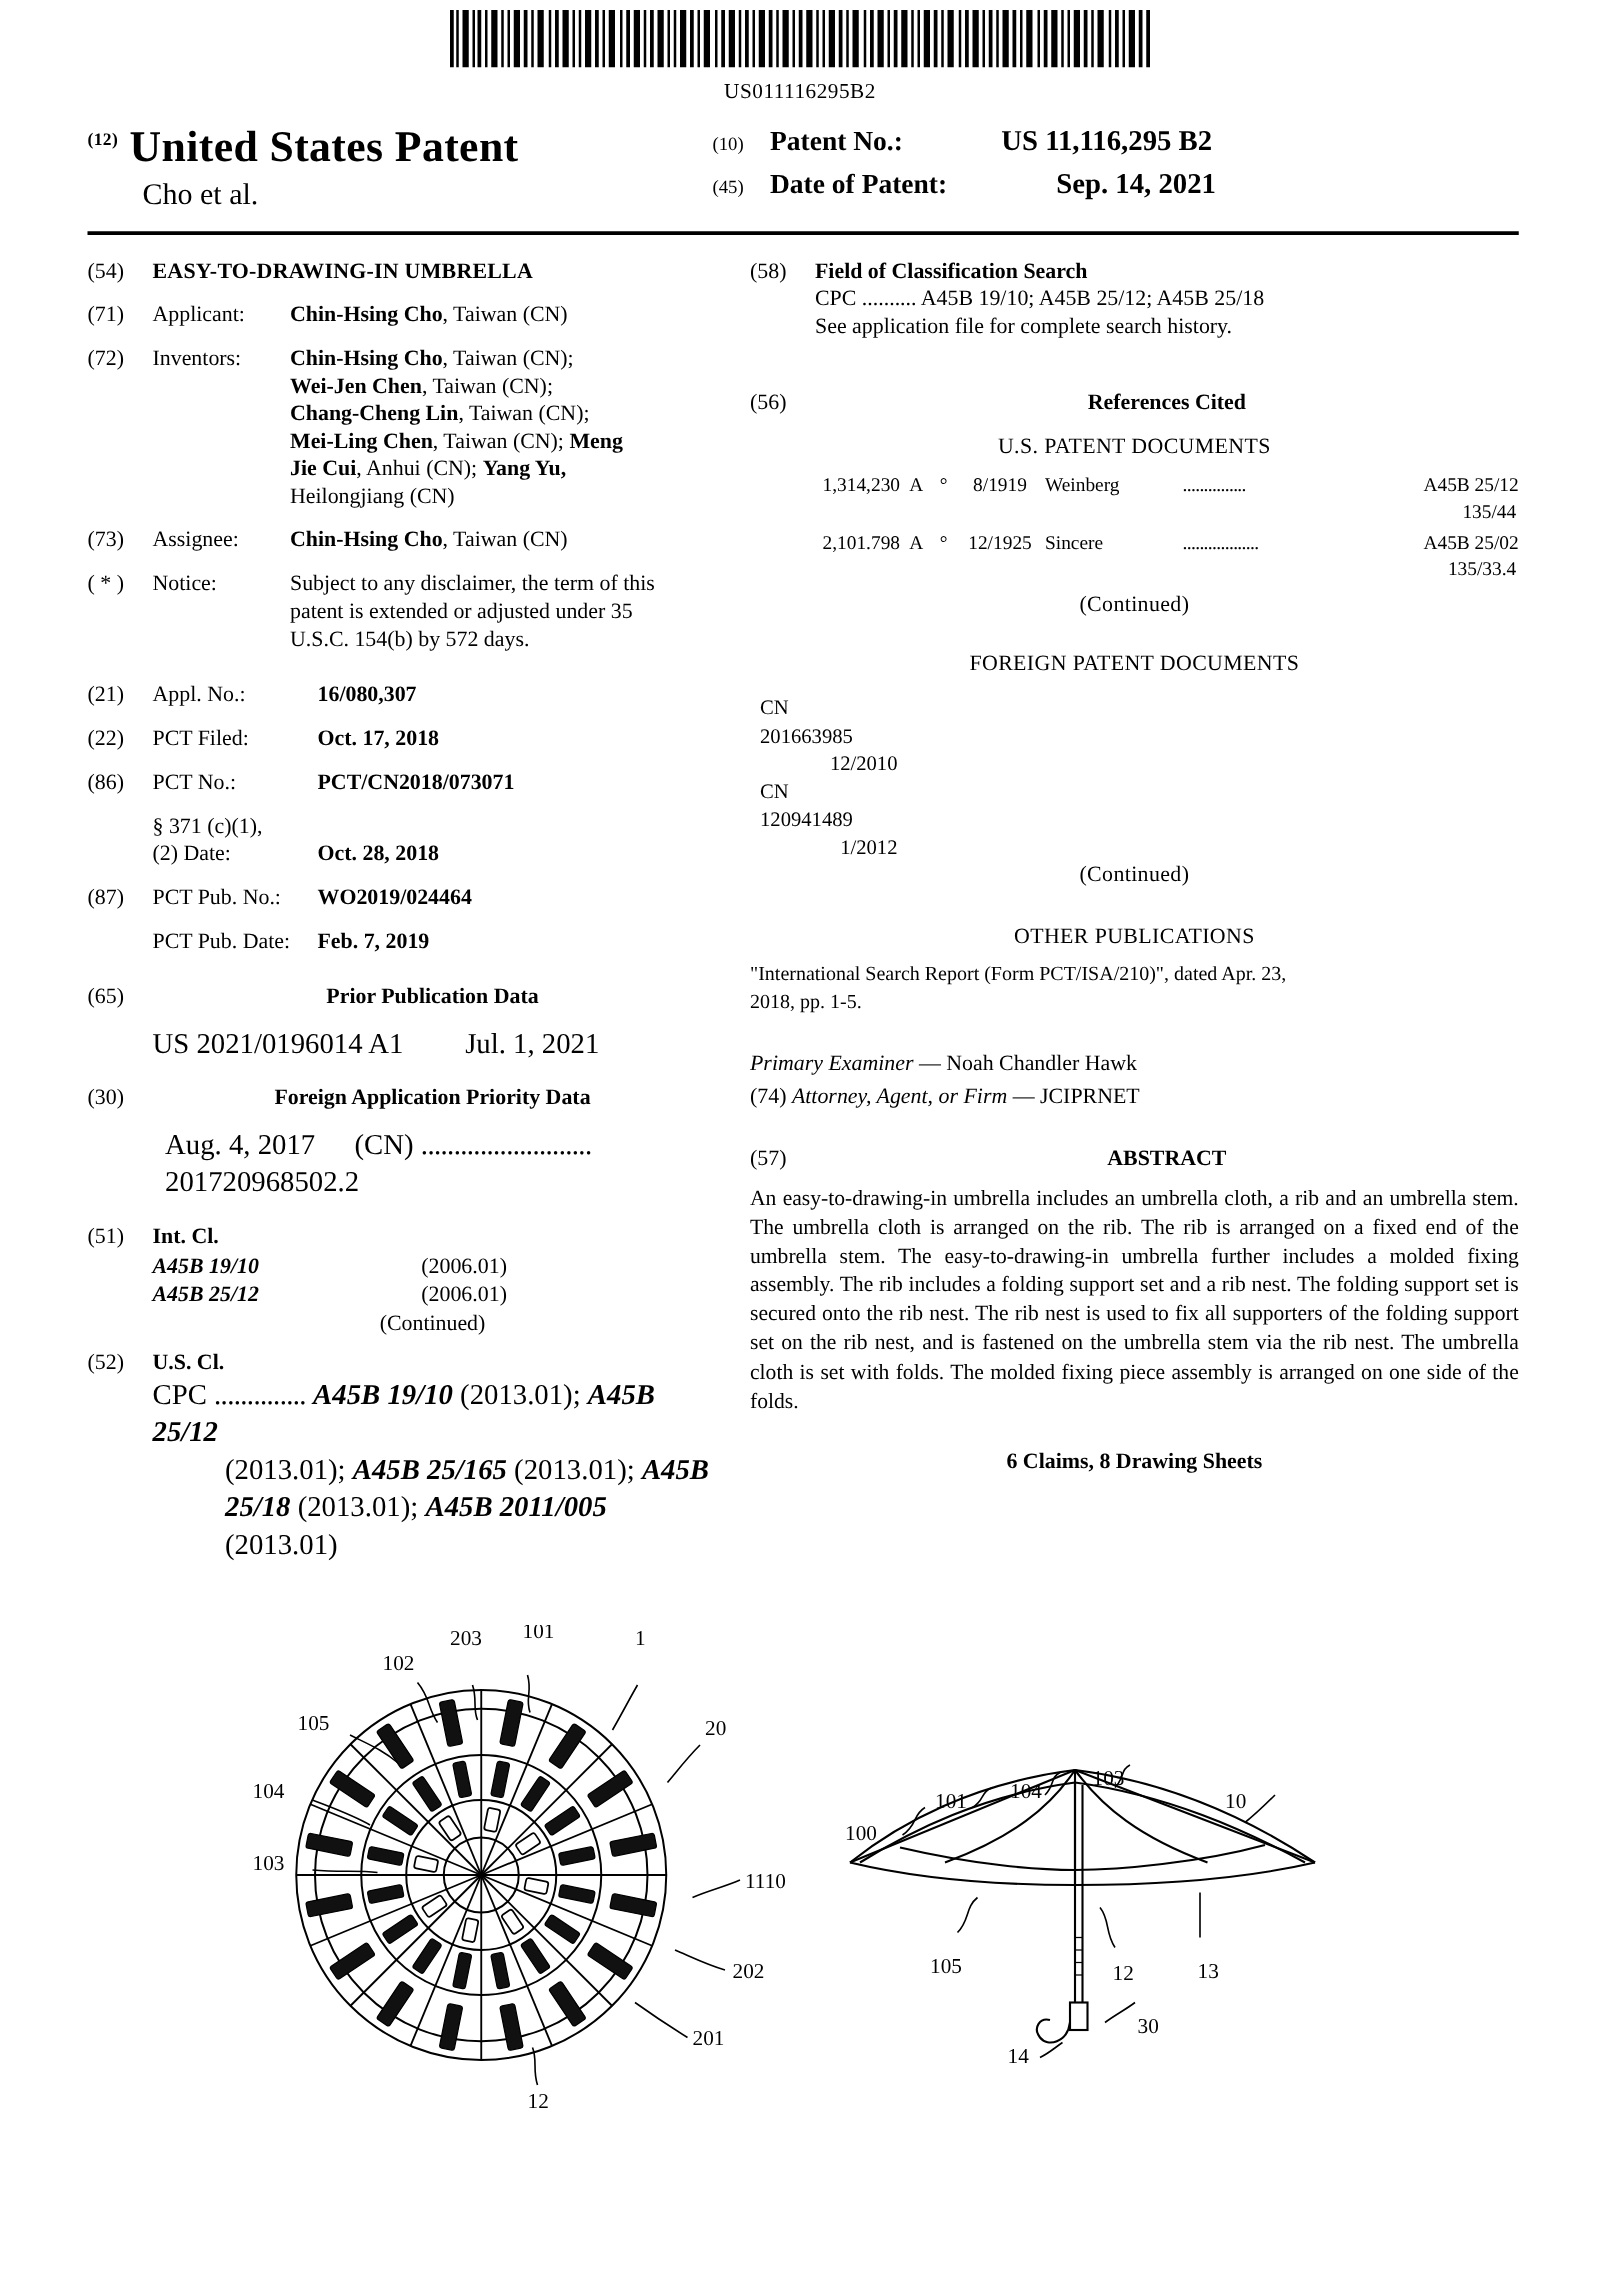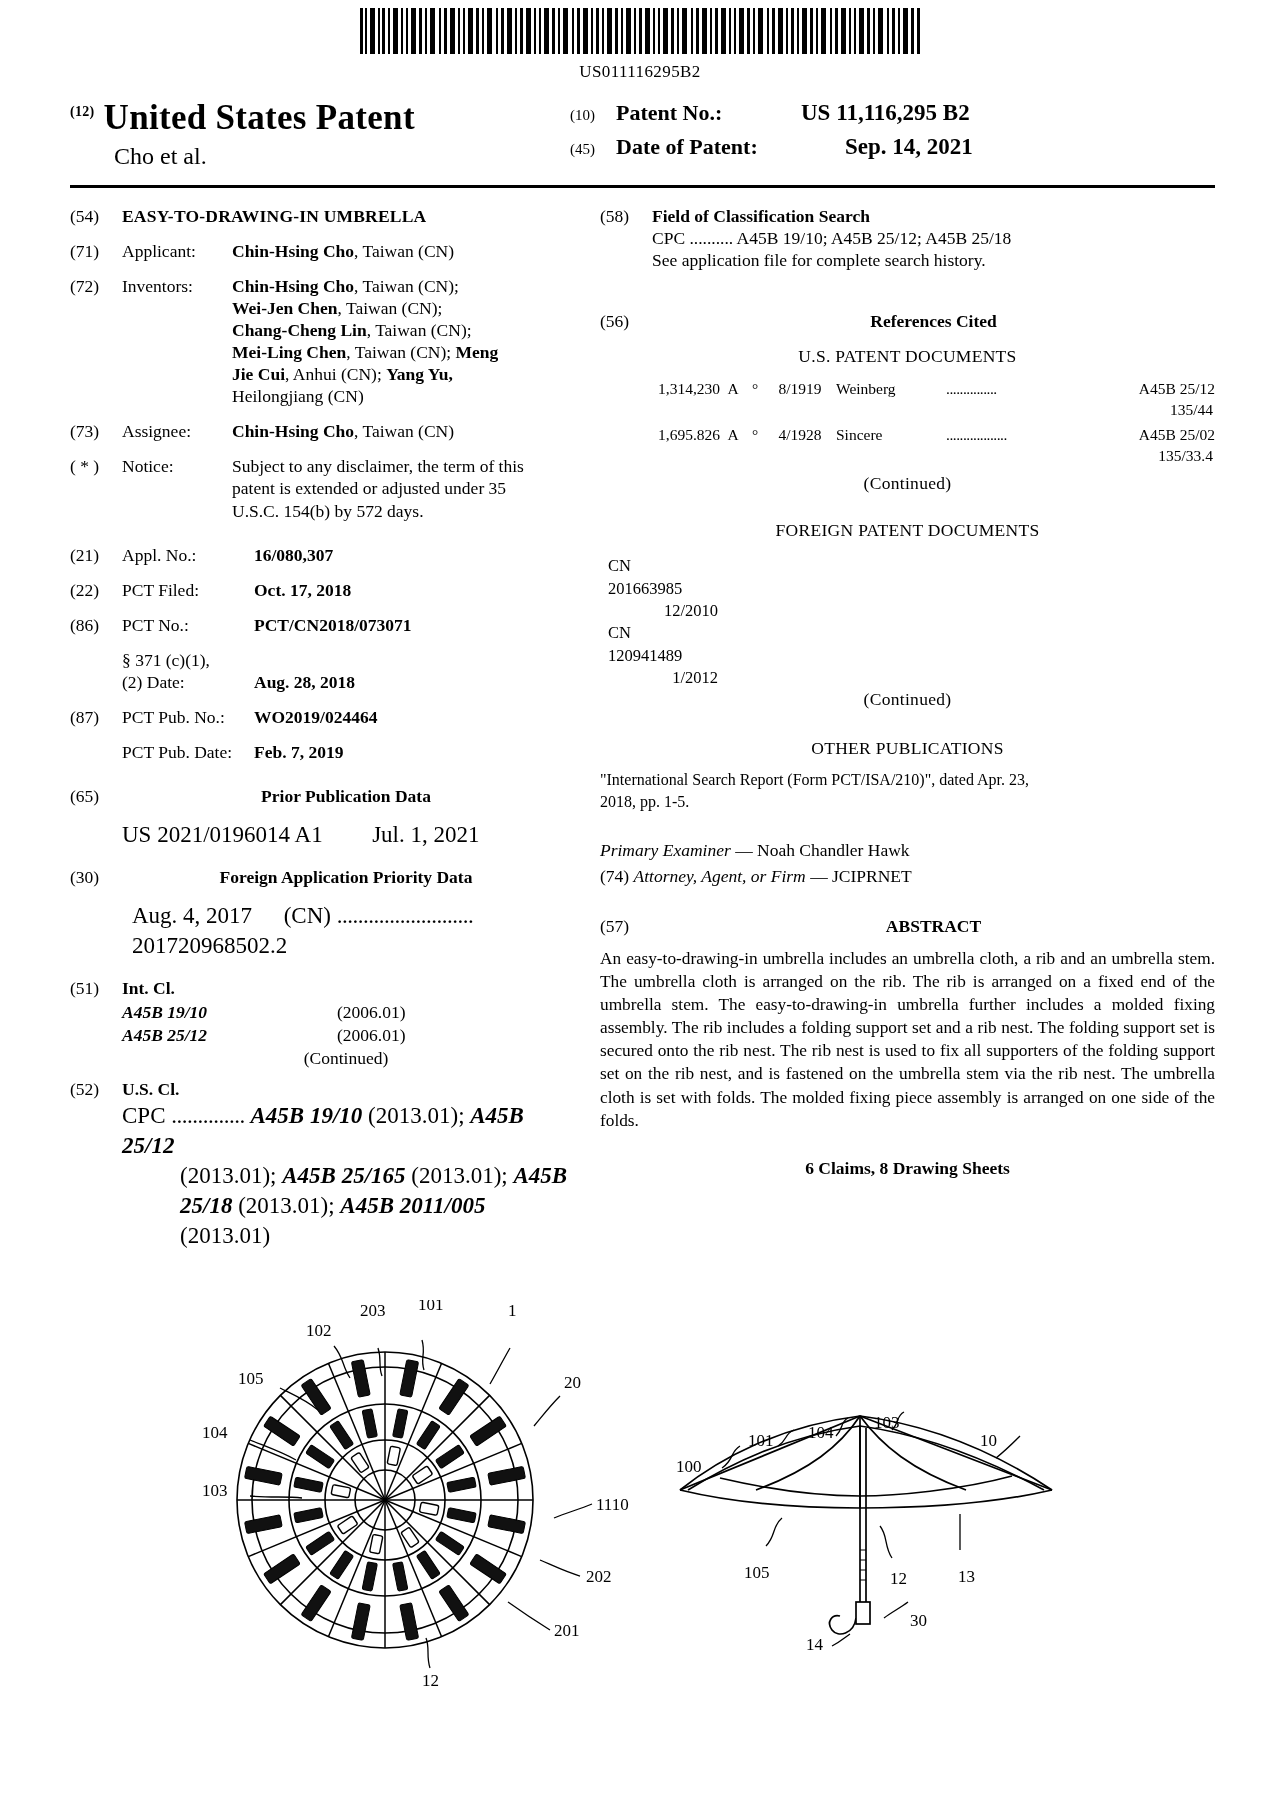--- a/index.html
+++ b/index.html
@@ -291,21 +291,21 @@
         <div class="lbl">PCT No.:</div>
         <div class="val b">PCT/CN2018/073071</div>
       </div>
 
       <div class="fld wide">
         <div class="code"></div>
         <div class="lbl">
           <div>§ 371 (c)(1),</div>
           <div>(2) Date:</div>
         </div>
-        <div class="val b" style="align-self:flex-end">Aug. 28, 2018</div>
+        <div class="val b" style="align-self:flex-end">Oct. 28, 2018</div>
       </div>
 
       <div class="fld wide">
         <div class="code">(87)</div>
         <div class="lbl">PCT Pub. No.:</div>
         <div class="val b">WO2019/024464</div>
       </div>
 
       <div class="fld wide">
         <div class="code"></div>
@@ -400,24 +400,24 @@
           <div class="rnum">1,314,230</div>
           <div class="rkind">A</div>
           <div class="rast">°</div>
           <div class="rdate">8/1919</div>
           <div class="rname">Weinberg</div>
           <div class="rdots dots">...............</div>
           <div class="rcls">A45B 25/12</div>
         </div>
         <div class="subcls">135/44</div>
         <div class="refrow" style="margin-top:6px">
-          <div class="rnum">1,695.826</div>
+          <div class="rnum">2,101.798</div>
           <div class="rkind">A</div>
           <div class="rast">°</div>
-          <div class="rdate">4/1928</div>
+          <div class="rdate">12/1925</div>
           <div class="rname">Sincere</div>
           <div class="rdots dots">..................</div>
           <div class="rcls">A45B 25/02</div>
         </div>
         <div class="subcls">135/33.4</div>
       </div>
 
       <div class="centered-head-reg" style="margin-top:8px">(Continued)</div>
 
       <div class="centered-head-reg" style="margin-top:26px;margin-bottom:14px">FOREIGN PATENT DOCUMENTS</div>

